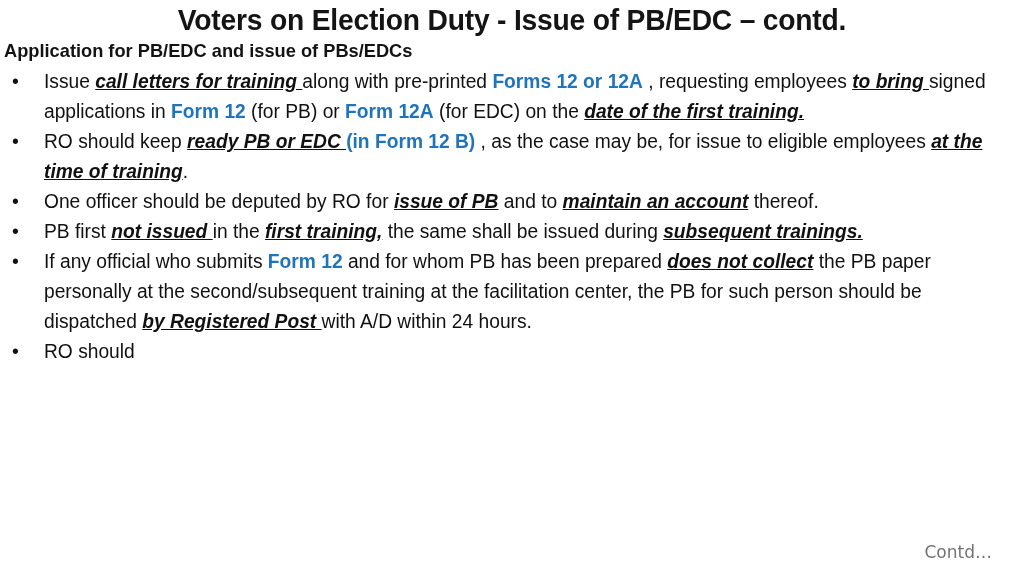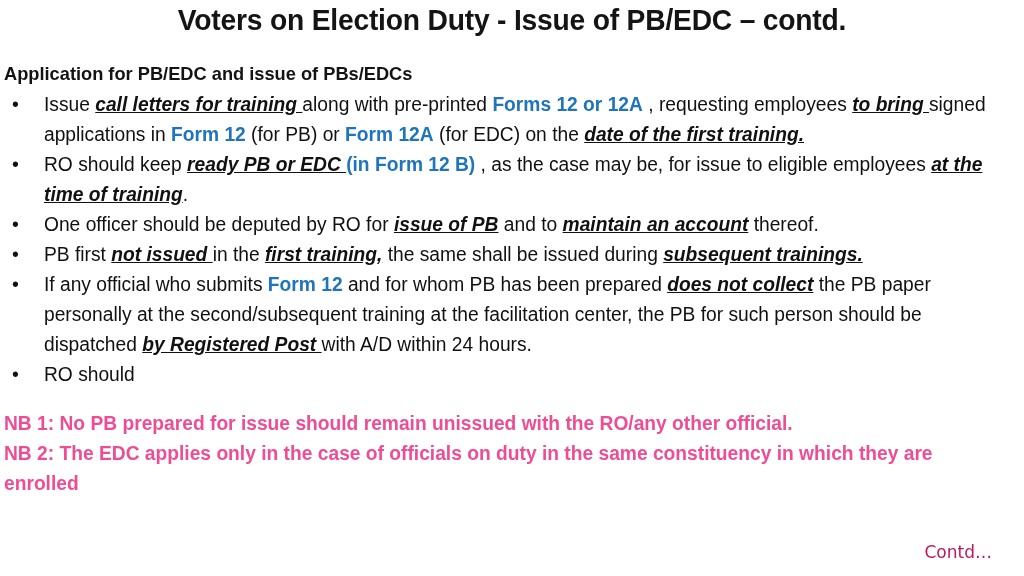--- a/index.html
+++ b/index.html
@@ -36,21 +36,21 @@
     color: #141414;
     transform: scaleX(0.94);
     transform-origin: center top;
     white-space: nowrap;
   }
 
   
   .body-block {
     position: absolute;
     left: 4px;
-    top: 61px;
+    top: 38px;
     width: 1016px;
   }
 
   .subhead {
     font-size: 19px;
     font-weight: bold;
     line-height: 26px;
     color: #131313;
     margin: 0 0 2px 0;
     transform: scaleX(0.96);
@@ -106,21 +106,21 @@
 
   
   .contd {
     position: absolute;
     left: 0;
     top: 540px;
     width: 992px;
     text-align: right;
     font-size: 17px;
     line-height: 24px;
-    color: #be185d;
+    color: #737373;
     font-family: "DejaVu Sans", sans-serif;
   }
 </style>
 </head>
 <body>
 
 <div class="slide">
 
   <div class="slide-title">Voters on Election Duty - Issue of PB/EDC – contd.</div>
 
@@ -150,20 +150,16 @@
           <span class="li-text"><span>If any official who submits </span><span class="blue">Form 12</span><span> and for whom PB has been prepared </span><span class="biu">does not collect</span><span> the PB paper personally at the second/subsequent training at the facilitation center, the PB for such person should be dispatched </span><span class="biu">by Registered Post </span><span>with A/D within 24 hours.</span></span>
         </li>
         <li id="bullet-ro-should">
           <span class="bullet-dot">•</span>
           <span class="li-text"><span>RO should</span></span>
         </li>
       </ul>
 
   </div>
 
-  <div class="nb-block" id="note-list">
-      <div class="nb-line" id="nb-1">NB 1: No PB prepared for issue should remain unissued with the RO/any other official.</div>
-      <div class="nb-line" id="nb-2">NB 2: The EDC applies only in the case of officials on duty in the same constituency in which they are enrolled</div>
-    </div>
 
   <div class="contd">Contd…</div>
 
 </div>
 
 </body></html>

